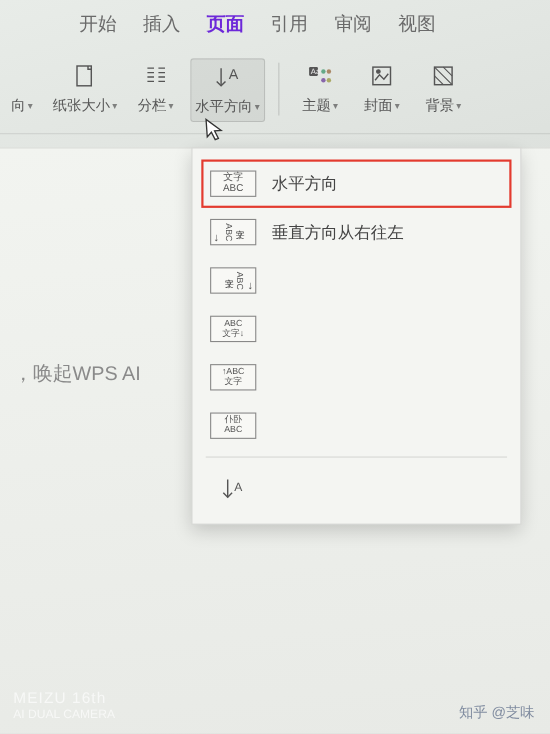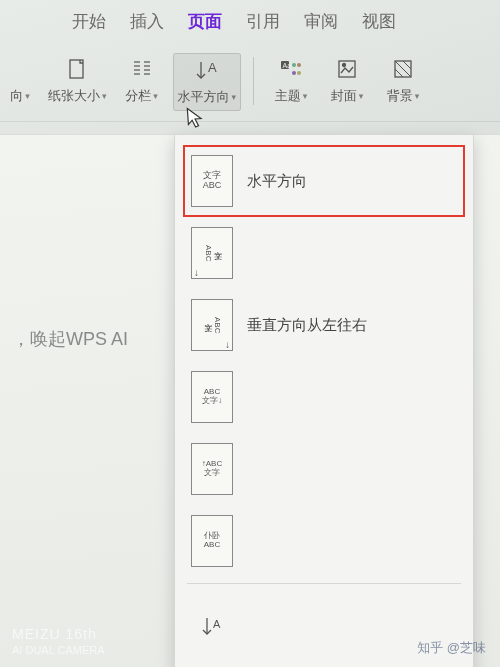--- a/index.html
+++ b/index.html
@@ -86,21 +86,21 @@
       cursor: pointer;
       font-size: 15px;
       color: #444;
     }
     .menu-item.highlight {
       border: 2px solid #e33b2f;
       padding: 8px 6px;
     }
     .menu-sep { height: 1px; background: rgba(0,0,0,.12); margin: 6px 4px; }
     .mi-icon {
-      width: 42px; height: 52px;
+      width: 42px; height: 24px;
       border: 1px solid #888;
       background: #f8f8f5;
       display: flex;
       flex-direction: column;
       align-items: center;
       justify-content: center;
       font-size: 9px;
       line-height: 1.1;
       color: #555;
       position: relative;
@@ -252,30 +252,30 @@
     <span>水平方向</span>
   </div>
   <div class="menu-item">
     <div class="mi-icon">
       <div class="row">
           <span style="writing-mode:vertical-rl;font-size:8px">ABC</span>
           <span style="writing-mode:vertical-rl;font-size:8px">文字</span>
         </div>
       <span class="arrow" style="left:2px;bottom:0">↓</span>
     </div>
+    <span>垂直方向从右往左</span>
   </div>
   <div class="menu-item">
     <div class="mi-icon">
       <div class="row">
           <span style="writing-mode:vertical-rl;font-size:8px">文字</span>
           <span style="writing-mode:vertical-rl;font-size:8px">ABC</span>
         </div>
       <span class="arrow" style="right:2px;bottom:0">↓</span>
     </div>
-    <span>垂直方向从左往右</span>
   </div>
   <div class="menu-item">
     <div class="mi-icon">
       <span style="font-size:8px">ABC</span>
         <span style="font-size:8px">文字↓</span>
     </div>
   </div>
   <div class="menu-item">
     <div class="mi-icon">
       <span style="font-size:8px">↑ABC</span>

